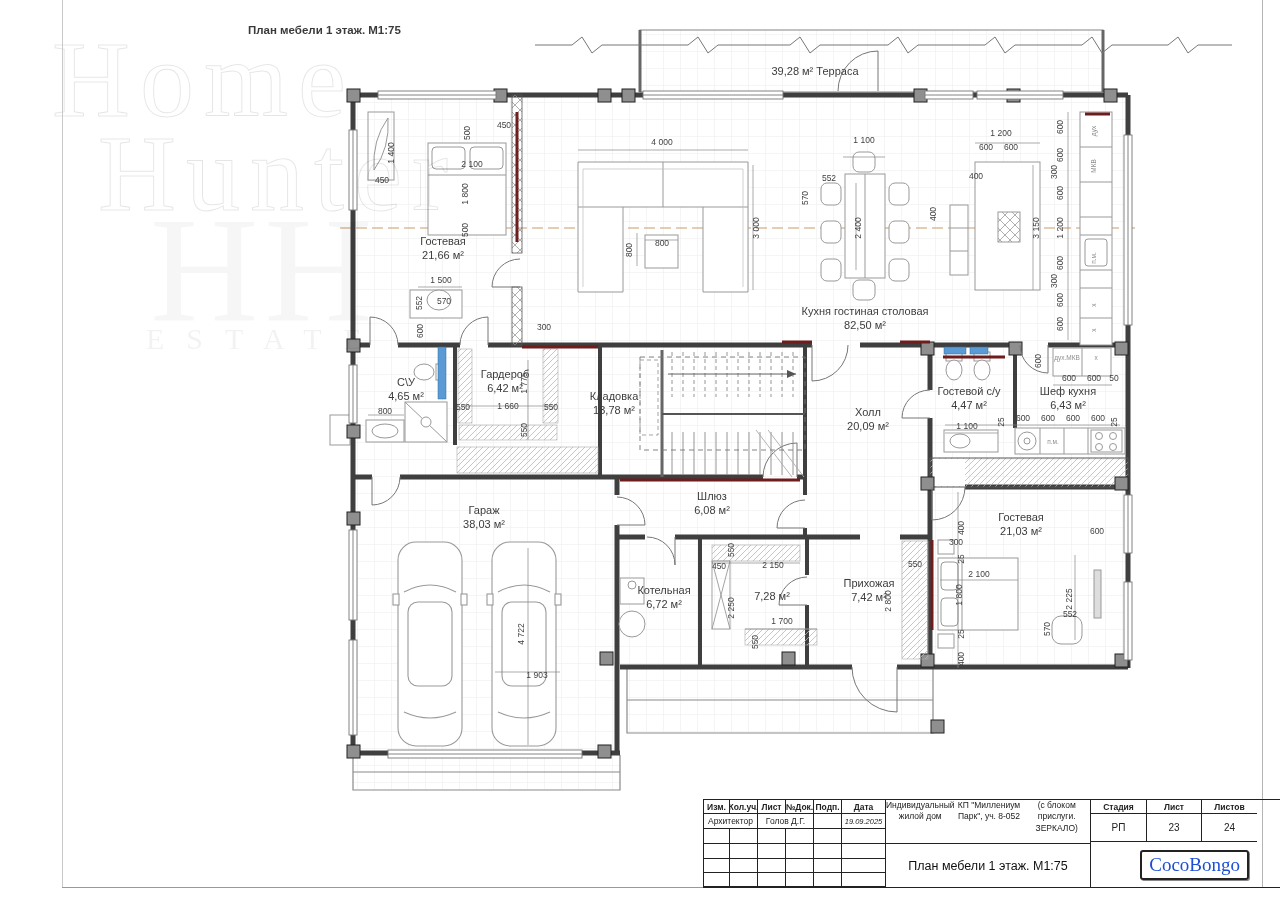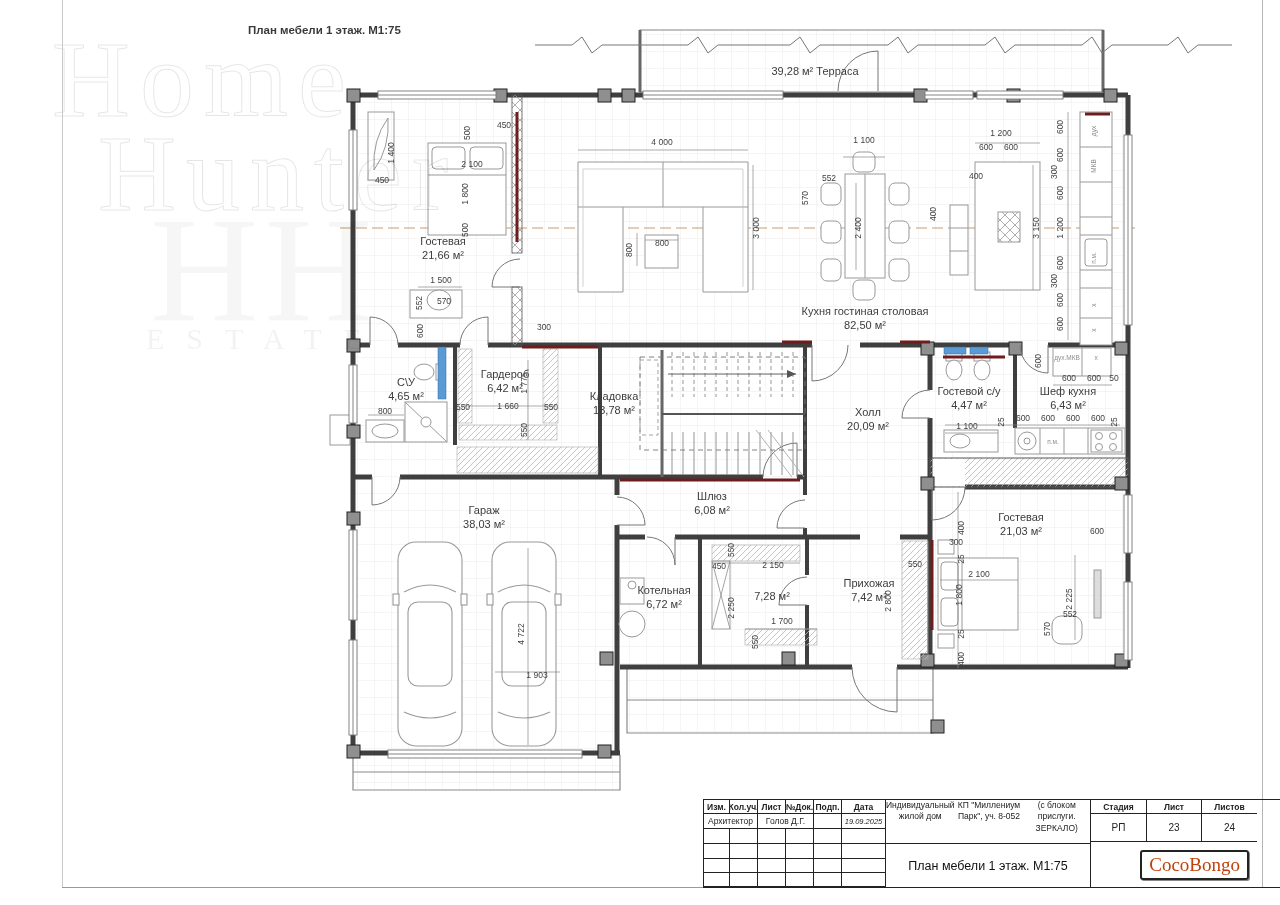--- a/index.html
+++ b/index.html
@@ -32,21 +32,21 @@
   #tb-center{width:205px;display:flex;flex-direction:column;box-sizing:border-box;}
   #tb-proj{height:44px;border-right:1px solid #222;border-bottom:1px solid #222;text-align:center;
            font-size:8.5px;line-height:1.35;display:flex;flex-direction:row;justify-content:center;box-sizing:border-box;}
   #tb-sheettitle{flex:1;border-right:1px solid #222;display:flex;align-items:center;justify-content:center;
            font-size:12.5px;color:#111;box-sizing:border-box;}
   #tb-right{width:166px;display:flex;flex-direction:column;box-sizing:border-box;}
   #tb-right-head{display:grid;grid-template-columns:56px 55px 55px;grid-template-rows:14px 28px;box-sizing:border-box;}
   #tb-right-head .cell:nth-child(3n){border-right:none;}
   #tb-logo-area{flex:1;display:flex;align-items:center;justify-content:flex-end;padding-right:8px;box-sizing:border-box;}
   #logo-box{border:2px solid #222;border-radius:3px;box-shadow:inset 0 0 0 1px #fff, 1px 1px 0 #888;
-            font-family:"Liberation Serif",serif;font-size:19px;color:#c2410c;padding:0 7px;line-height:26px;}
+            font-family:"Liberation Serif",serif;font-size:19px;color:#1d4ed8;padding:0 7px;line-height:26px;}
   .b{font-weight:bold;}
 </style>
 </head>
 <body>
 
 <div id="sheet">
 
   
   <div class="wm wm1">Home</div>
   <div class="wm wm2">Hunter</div>

